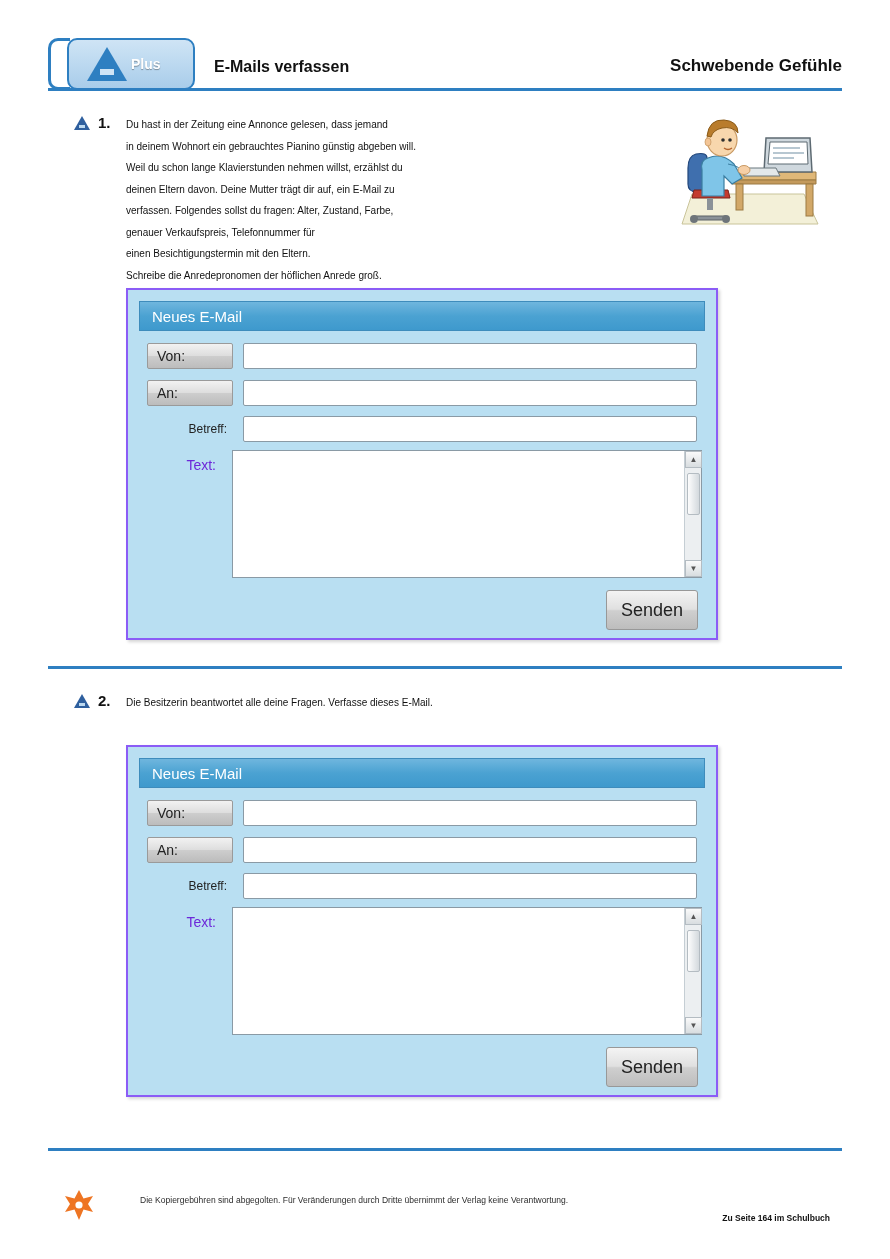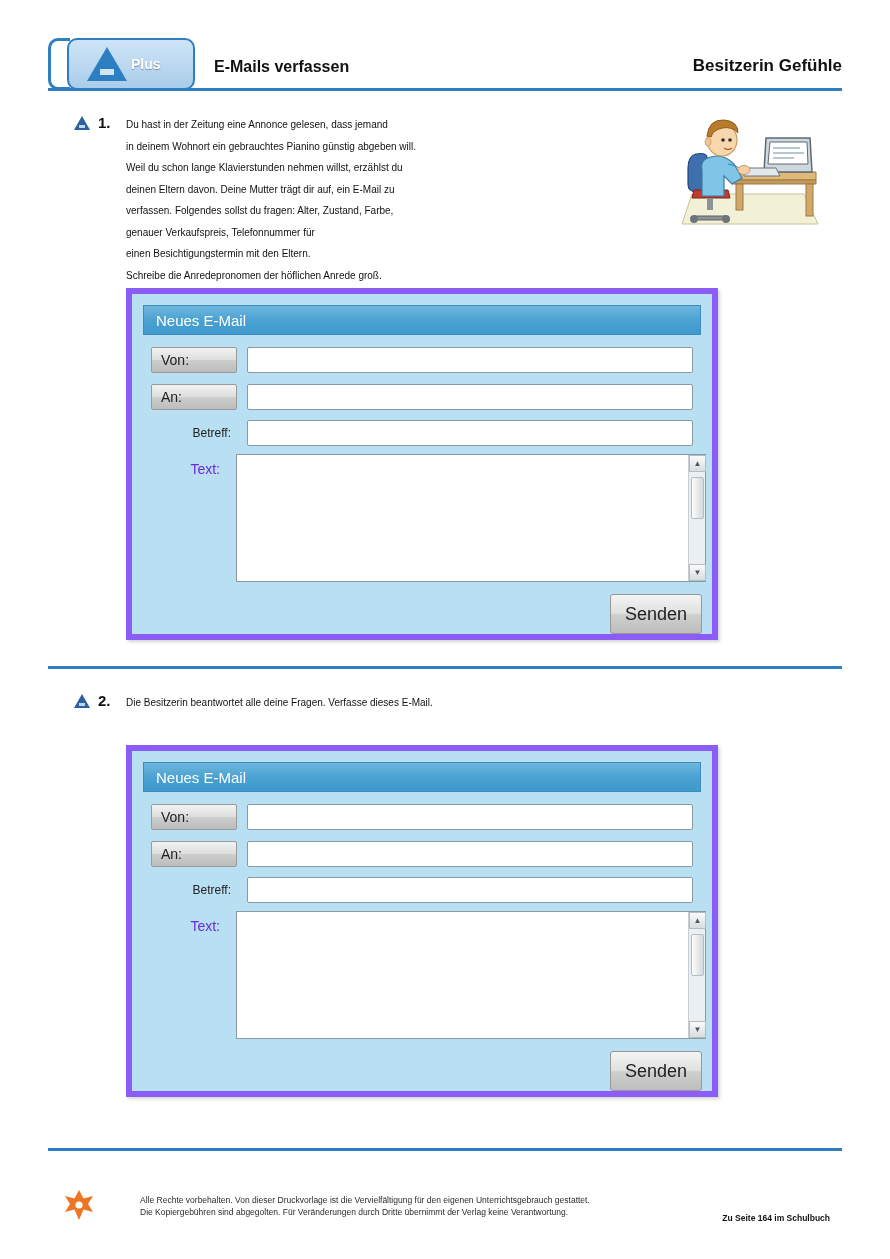--- a/index.html
+++ b/index.html
@@ -145,21 +145,21 @@
     left: 680px;
     top: 98px;
     width: 140px;
     height: 132px;
   }
 
   
   .mail-card {
     position: absolute;
     background: #b9dff2;
-    border: 6px solid #8b5cf6;
+    border: 2px solid #8b5cf6;
     box-shadow: 2px 2px 3px rgba(0,0,0,0.17);
   }
   .mail-titlebar {
     position: absolute;
     left: 11px;
     top: 11px;
     right: 11px;
     height: 30px;
     background: linear-gradient(to bottom, #6fb6de 0%, #4ba2d2 50%, #3e99cd 100%);
     border: 1px solid #3e8cbc;
@@ -319,21 +319,21 @@
 </head>
 <body>
 
 <div class="header">
   <div class="header-left-bracket"></div>
   <div class="plus-badge">
     <div class="tri"></div>
     <div class="plus-text">Plus</div>
   </div>
   <div class="header-title">E-Mails verfassen</div>
-  <div class="header-right">Besitzerin Gefühle</div>
+  <div class="header-right">Schwebende Gefühle</div>
   <div class="header-rule"></div>
 </div>
 
 <div class="task" style="left:74px; top:112px; width:600px;">
   <div class="task-marker" style="left:0; top:4px;">
     <div class="m-tri"></div>
   </div>
   <div class="task-num" style="left:24px; top:2px;">1.</div>
   <div class="task-text" style="left:52px; top:2px; width:560px; white-space:pre-line;">Du hast in der Zeitung eine Annonce gelesen, dass jemand
 in deinem Wohnort ein gebrauchtes Pianino günstig abgeben will.
@@ -468,16 +468,15 @@
 
 <div class="sep" style="top:1148px;"></div>
 
 <div class="footer-logo">
   <svg width="34" height="34" viewBox="0 0 34 34" xmlns="http://www.w3.org/2000/svg">
     <path d="M17 2 l4.5 8.5 L31 8 l-5 8 5 8 l-9.5 -2.5 L17 32 l-4.5 -10.5 L3 24 l5 -8 -5 -8 9.5 2.5 z" fill="#ee7523"></path>
     <circle cx="17" cy="17" r="3.6" fill="#ffffff"></circle>
   </svg>
 </div>
 <div class="footer-text">
-  <div>Alle Rechte vorbehalten. Von dieser Druckvorlage ist die Vervielfältigung für den eigenen Unterrichtsgebrauch gestattet.</div>
   <div>Die Kopiergebühren sind abgegolten. Für Veränderungen durch Dritte übernimmt der Verlag keine Verantwortung.</div>
 </div>
 <div class="footer-right">Zu Seite 164 im Schulbuch</div>
 
 </body></html>

